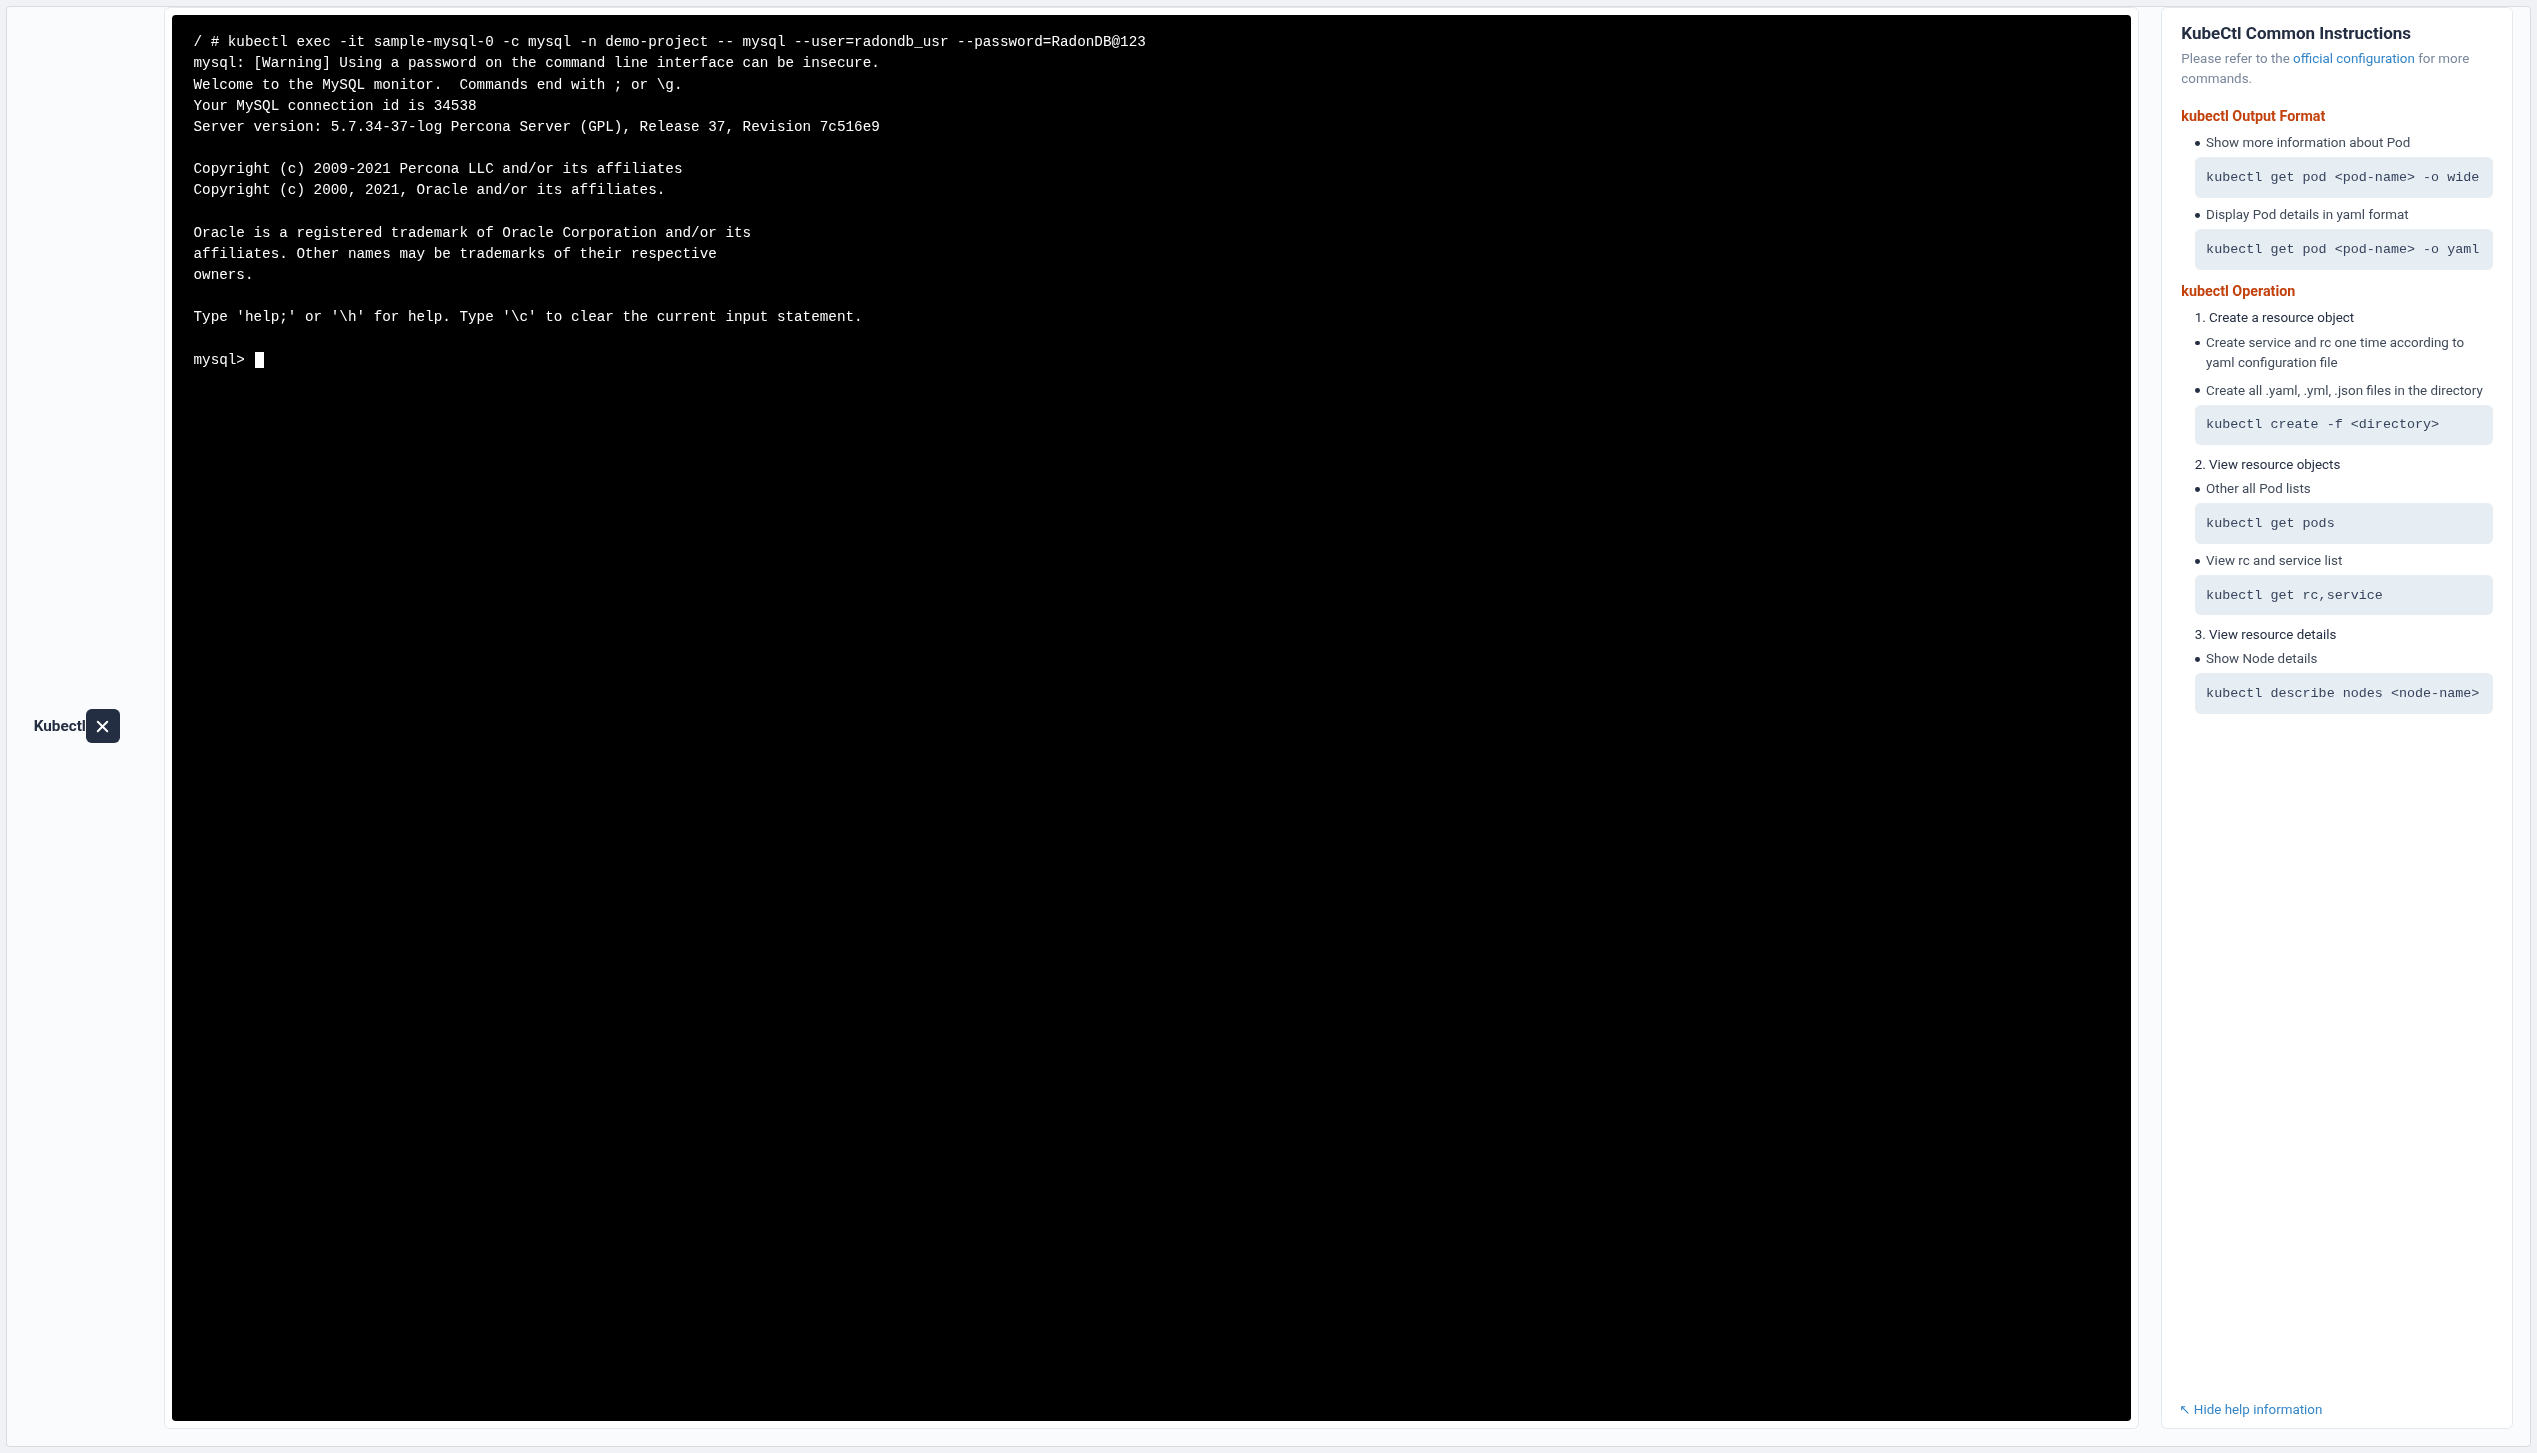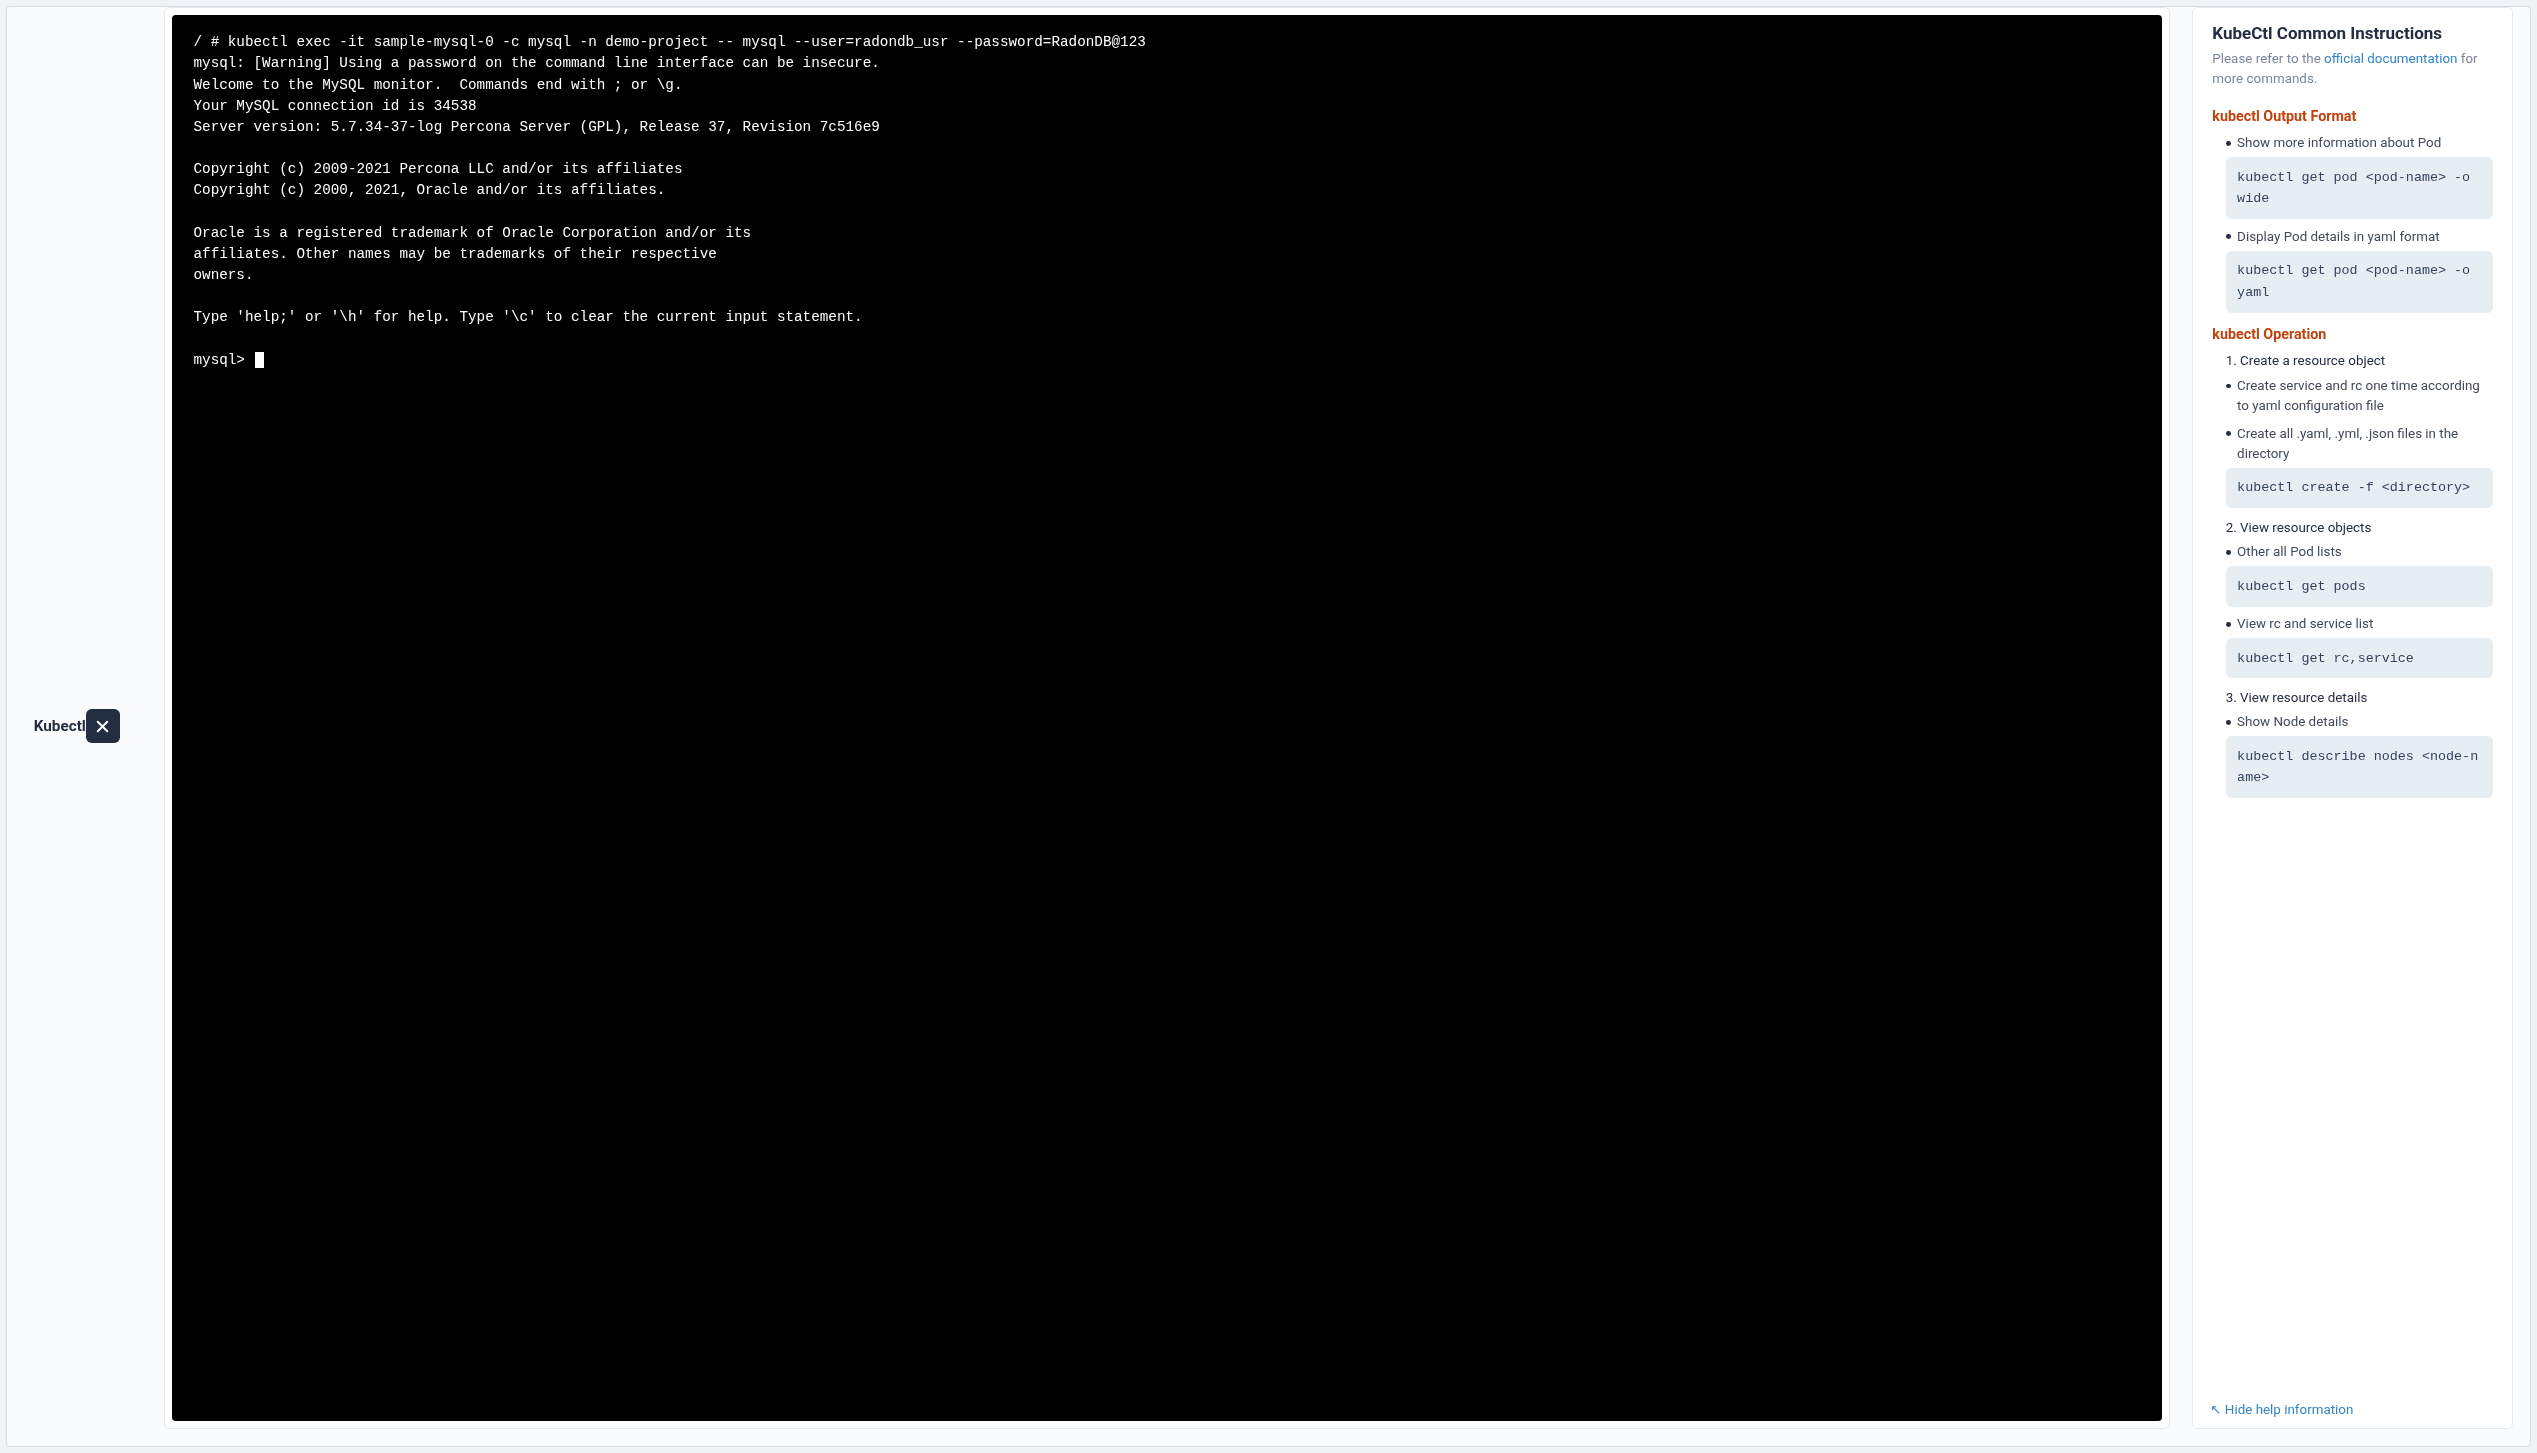--- a/index.html
+++ b/index.html
@@ -76,21 +76,21 @@
     }
     .cursor-block {
       display: inline-block;
       width: 8.6px;
       height: 16px;
       background: #fff;
       vertical-align: text-bottom;
       margin-left: 1.9px;
     }
     .help-panel {
-      width: 321px;
+      width: 352px;
       background: #fff;
       border: 1px solid #e3e9ef;
       border-radius: 5.7px;
       display: flex;
       flex-direction: column;
       position: relative;
     }
     .help-scroll {
       flex: 1;
       overflow-y: auto;
@@ -212,21 +212,21 @@
 owners.
 
 Type 'help;' or '\h' for help. Type '\c' to clear the current input statement.
 
 mysql&gt; </span><span class="cursor-block"></span></div>
     </div>
     <div class="help-panel">
       <div class="help-scroll">
         <div class="help-title">KubeCtl Common Instructions</div>
         <div class="help-subtitle">
-          <span>Please refer to the </span><a>official documentation</a><span> for more commands.</span>
+          <span>Please refer to the </span><a>official configuration</a><span> for more commands.</span>
         </div>
 
         <div class="section-heading">kubectl Output Format</div>
         <ul class="help-list">
           <li class="help-item">
             <div class="help-item-desc">Show more information about Pod</div>
             <div class="code-block">kubectl get pod &lt;pod-name&gt; -o wide</div>
           </li>
           <li class="help-item">
             <div class="help-item-desc">Display Pod details in yaml format</div>

